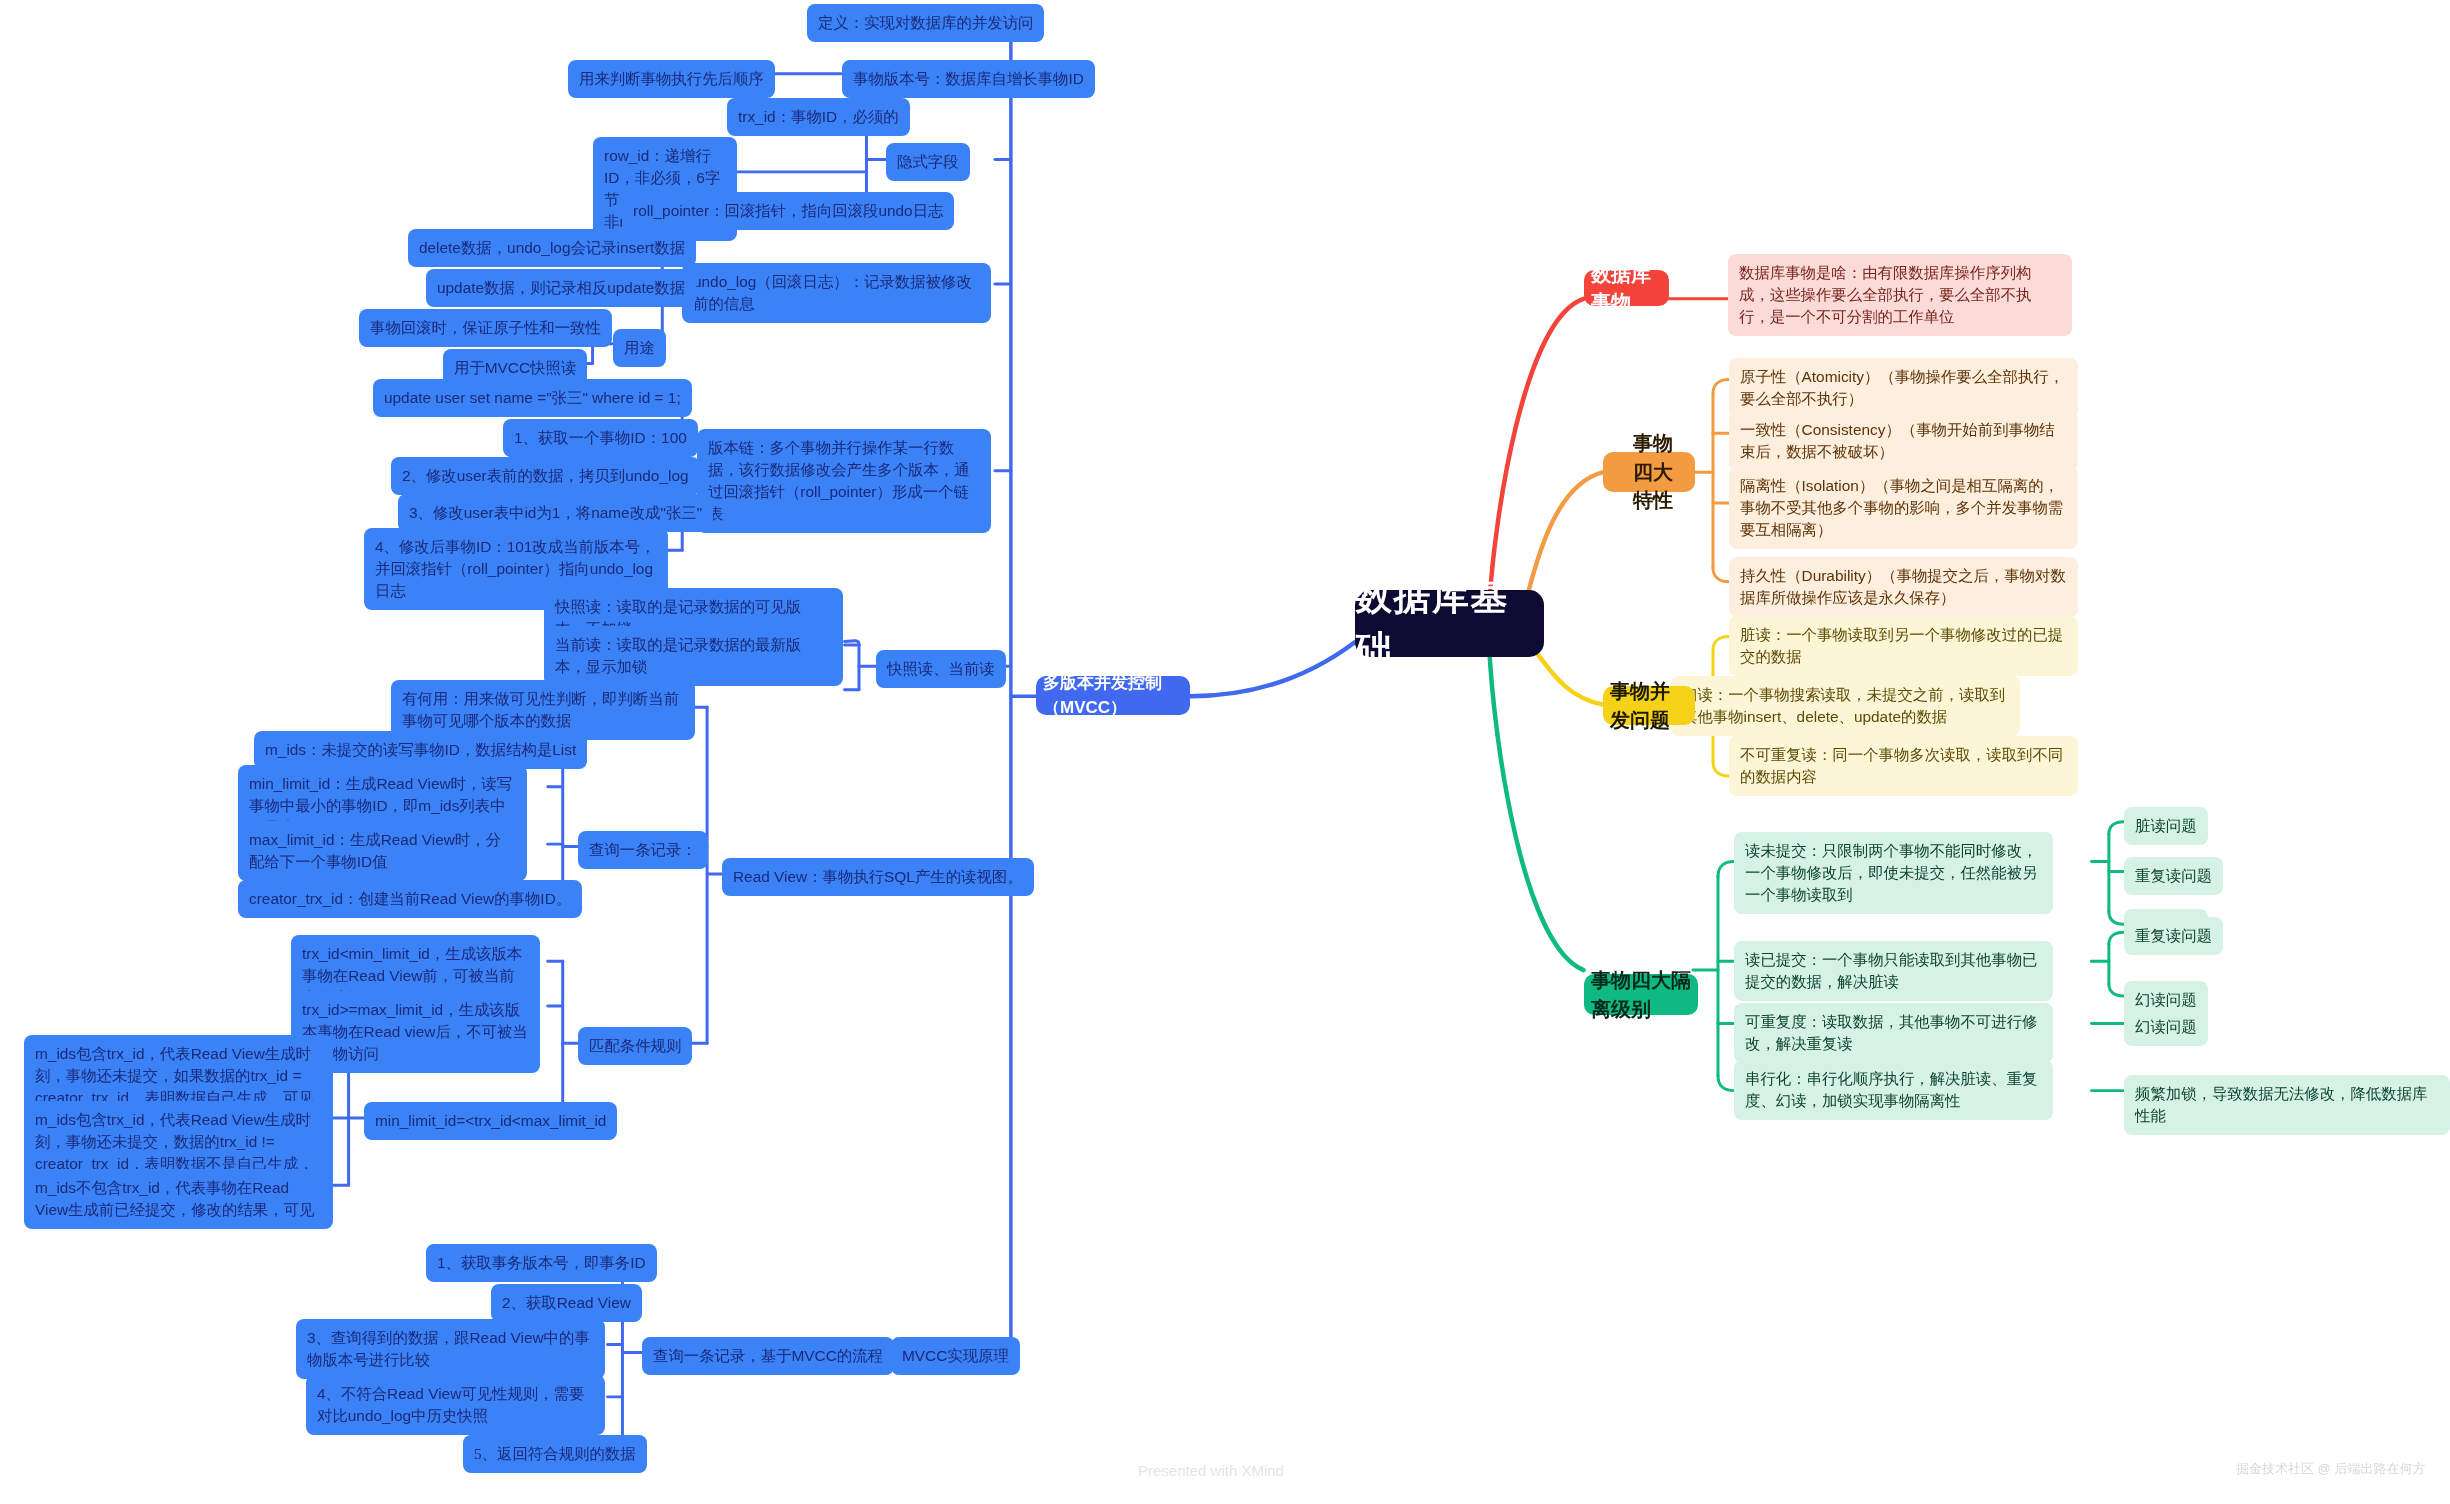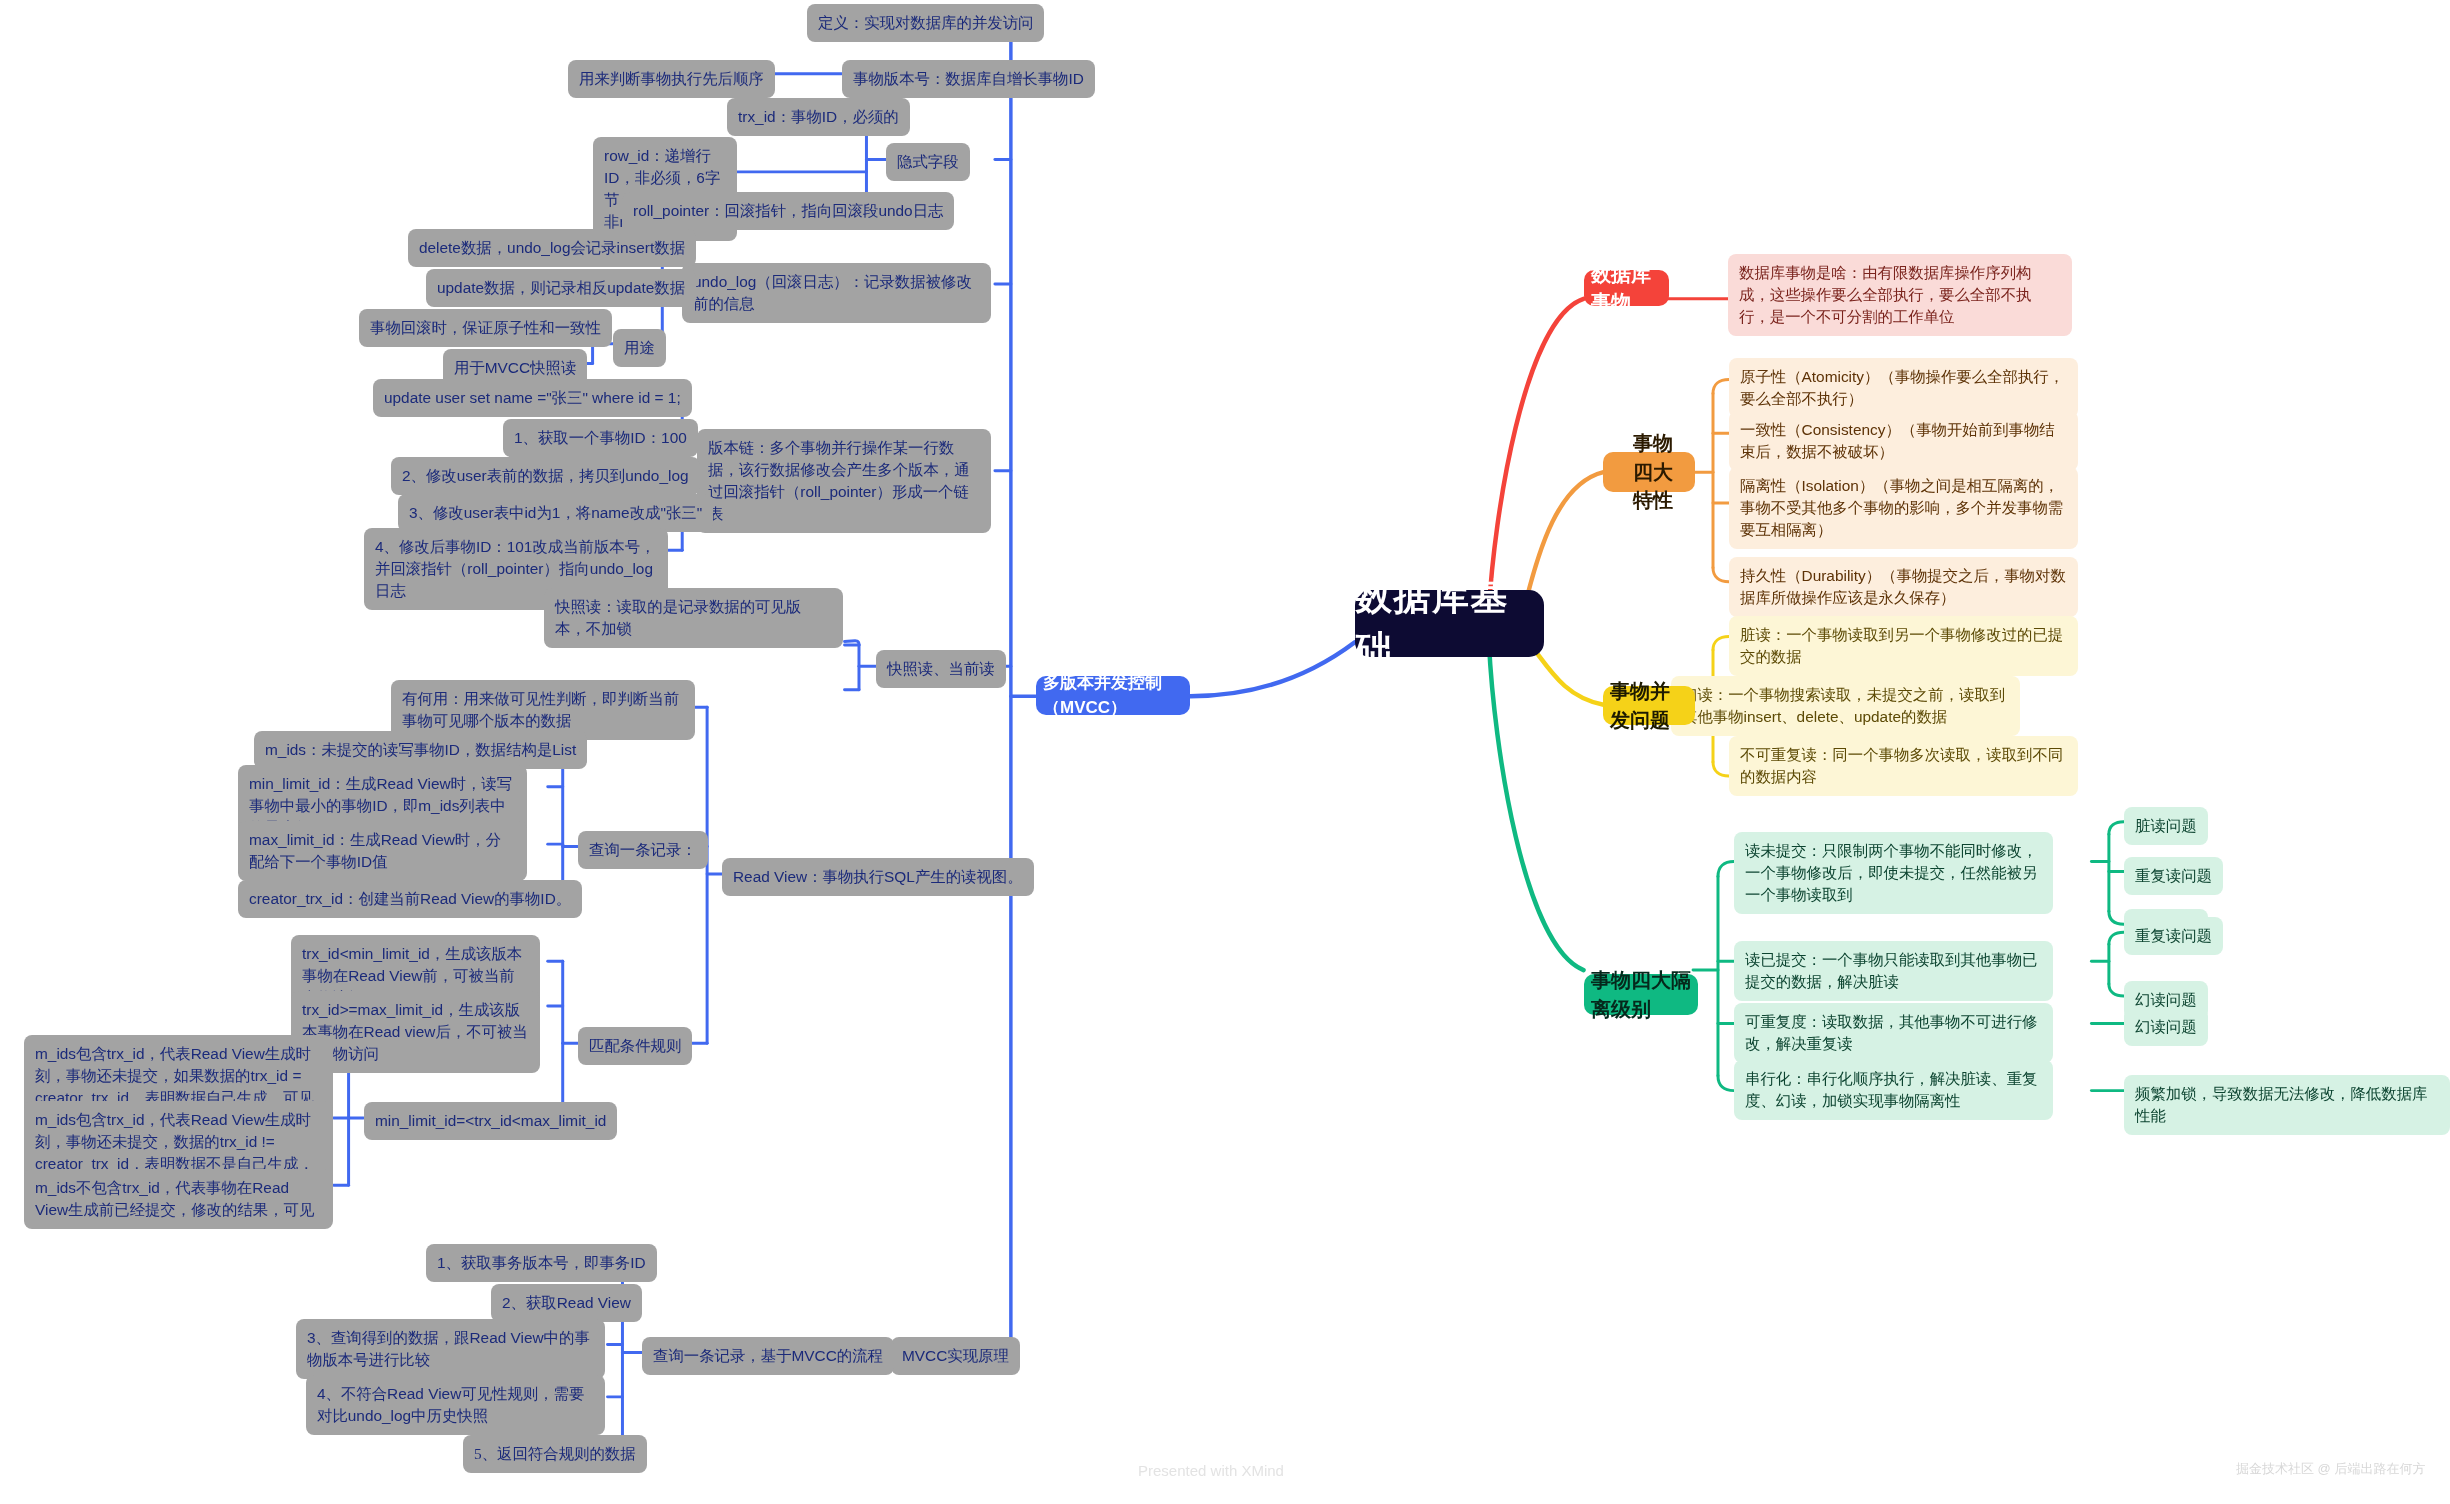--- a/index.html
+++ b/index.html
@@ -65,21 +65,21 @@
   .sub {
     font-size: 15.4px;
     padding: 8px 11px;
     border-radius: 8px;
     z-index: 4;
   }
   .s-red    { background: #fadbd8; color: #7a231c; justify-content: center; }
   .s-orange { background: #fdeedd; color: #5d3206; }
   .s-yellow { background: #fdf6d6; color: #5c4a05; }
   .s-green  { background: #d6f2e4; color: #0c4430; }
-  .s-blue   { background: #a3a3a3; color: #1b2a7a; }
+  .s-blue   { background: #3b82f6; color: #1b2a7a; }
 
   .footer-note {
     position: absolute;
     font-size: 15px;
     color: #e3e3e3;
     font-weight: 500;
   }
   .footer-right {
     position: absolute;
     font-size: 13px;
@@ -369,20 +369,23 @@
   <div class="node sub s-blue" style="left:364px; top:528px; width:304px;">
     <span>4、修改后事物ID：101改成当前版本号，并回滚指针（roll_pointer）指向undo_log日志</span>
   </div>
 
   <div class="node sub s-blue" style="left:876px; top:650px; width:auto;">
     <span>快照读、当前读</span>
   </div>
   <div class="node sub s-blue" style="left:544px; top:588px; width:299px;">
     <span>快照读：读取的是记录数据的可见版本，不加锁</span>
   </div>
+  <div class="node sub s-blue" style="left:544px; top:626px; width:299px;">
+    <span>当前读：读取的是记录数据的最新版本，显示加锁</span>
+  </div>
 
   <div class="node sub s-blue" style="left:722px; top:858px; width:auto;">
     <span>Read View：事物执行SQL产生的读视图。</span>
   </div>
   <div class="node sub s-blue" style="left:391px; top:680px; width:304px;">
     <span>有何用：用来做可见性判断，即判断当前事物可见哪个版本的数据</span>
   </div>
 
   <div class="node sub s-blue" style="left:578px; top:831px; width:auto;">
     <span>查询一条记录：</span>

